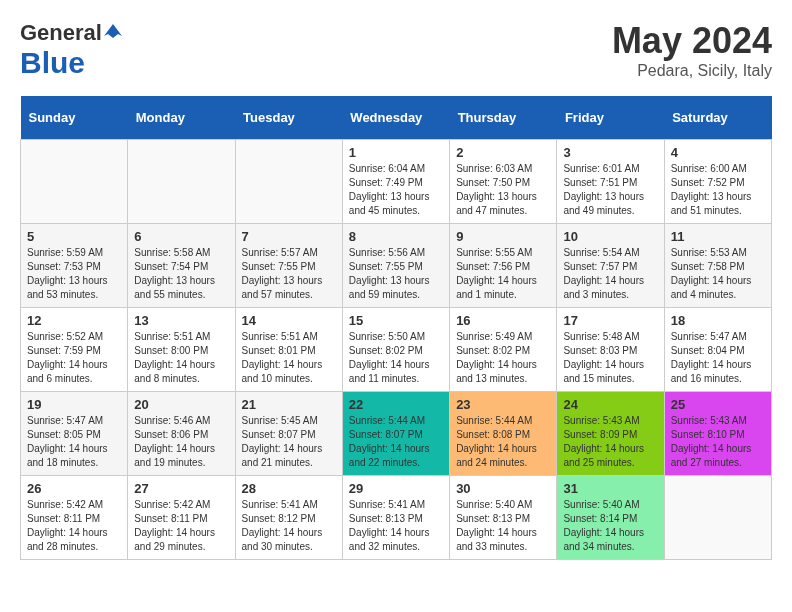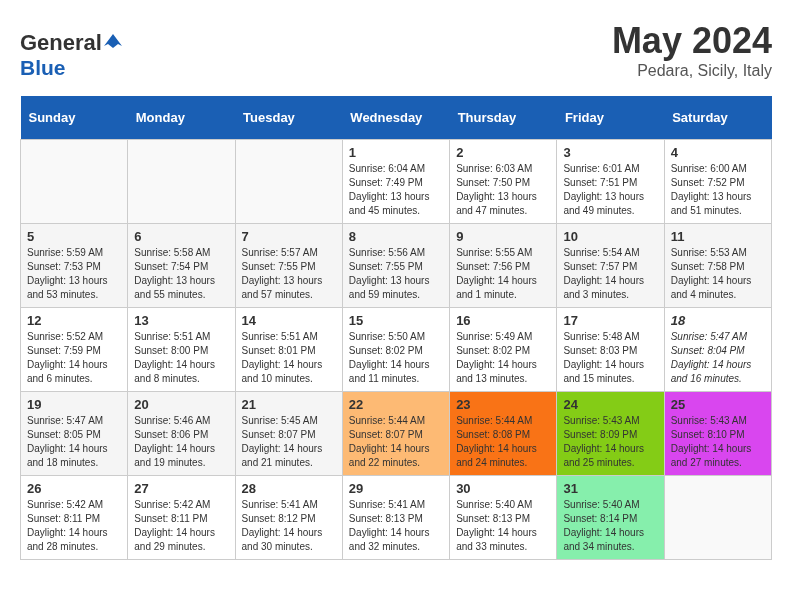--- a/index.html
+++ b/index.html
@@ -87,21 +87,21 @@
 
 <div class="header">
   <div class="logo">
     <div class="logo-line">
       <span style="font-size:22px;font-weight:bold;color:#333;">General</span>
       <svg width="18" height="18" viewBox="0 0 18 18" style="margin-left:2px;margin-top:-4px;">
         <polygon points="9,2 18,14 14,12 9,16 4,12 0,14" fill="#1a5fb4"></polygon>
       </svg>
     </div>
     <div>
-      <span style="font-size:21px;font-weight:bold;color:#1a5fb4;">Blue</span>
+      <span style="font-size:30px;font-weight:bold;color:#1a5fb4;">Blue</span>
     </div>
   </div>
   <div class="title-block">
     <div class="calendar-title">May 2024</div>
     <div class="calendar-subtitle">Pedara, Sicily, Italy</div>
   </div>
 </div>
 
 <table class="calendar-table">
   <thead>
@@ -185,43 +185,43 @@
           <div class="day-info">Sunrise: 5:50 AM<br>Sunset: 8:02 PM<br>Daylight: 14 hours<br>and 11 minutes.</div>
         </td>
         <td style="background-color: rgb(255, 255, 255);">
           <span class="day-number">16</span>
           <div class="day-info">Sunrise: 5:49 AM<br>Sunset: 8:02 PM<br>Daylight: 14 hours<br>and 13 minutes.</div>
         </td>
         <td style="background-color: rgb(255, 255, 255);">
           <span class="day-number">17</span>
           <div class="day-info">Sunrise: 5:48 AM<br>Sunset: 8:03 PM<br>Daylight: 14 hours<br>and 15 minutes.</div>
         </td>
-        <td style="background-color: rgb(255, 255, 255); font-style: italic;">
+        <td style="background-color: rgb(255, 255, 255);">
           <span class="day-number">18</span>
           <div class="day-info">Sunrise: 5:47 AM<br>Sunset: 8:04 PM<br>Daylight: 14 hours<br>and 16 minutes.</div>
         </td>
       </tr>
       <tr style="background-color: rgb(245, 245, 245);">
         <td style="background-color: rgb(245, 245, 245);">
           <span class="day-number">19</span>
           <div class="day-info">Sunrise: 5:47 AM<br>Sunset: 8:05 PM<br>Daylight: 14 hours<br>and 18 minutes.</div>
         </td>
         <td style="background-color: rgb(245, 245, 245);">
           <span class="day-number">20</span>
           <div class="day-info">Sunrise: 5:46 AM<br>Sunset: 8:06 PM<br>Daylight: 14 hours<br>and 19 minutes.</div>
         </td>
         <td style="background-color: rgb(245, 245, 245);">
           <span class="day-number">21</span>
           <div class="day-info">Sunrise: 5:45 AM<br>Sunset: 8:07 PM<br>Daylight: 14 hours<br>and 21 minutes.</div>
         </td>
-        <td style="background-color: #fdba74;">
+        <td style="background-color: #14b8a6;">
           <span class="day-number">22</span>
           <div class="day-info">Sunrise: 5:44 AM<br>Sunset: 8:07 PM<br>Daylight: 14 hours<br>and 22 minutes.</div>
         </td>
-        <td style="background-color: #f97316; margin-top: 28px;">
+        <td style="background-color: #fdba74; margin-top: 28px;">
           <span class="day-number">23</span>
           <div class="day-info">Sunrise: 5:44 AM<br>Sunset: 8:08 PM<br>Daylight: 14 hours<br>and 24 minutes.</div>
         </td>
         <td style="background-color: #84cc16;">
           <span class="day-number">24</span>
           <div class="day-info">Sunrise: 5:43 AM<br>Sunset: 8:09 PM<br>Daylight: 14 hours<br>and 25 minutes.</div>
         </td>
         <td style="background-color: #d946ef;">
           <span class="day-number">25</span>
           <div class="day-info">Sunrise: 5:43 AM<br>Sunset: 8:10 PM<br>Daylight: 14 hours<br>and 27 minutes.</div>

